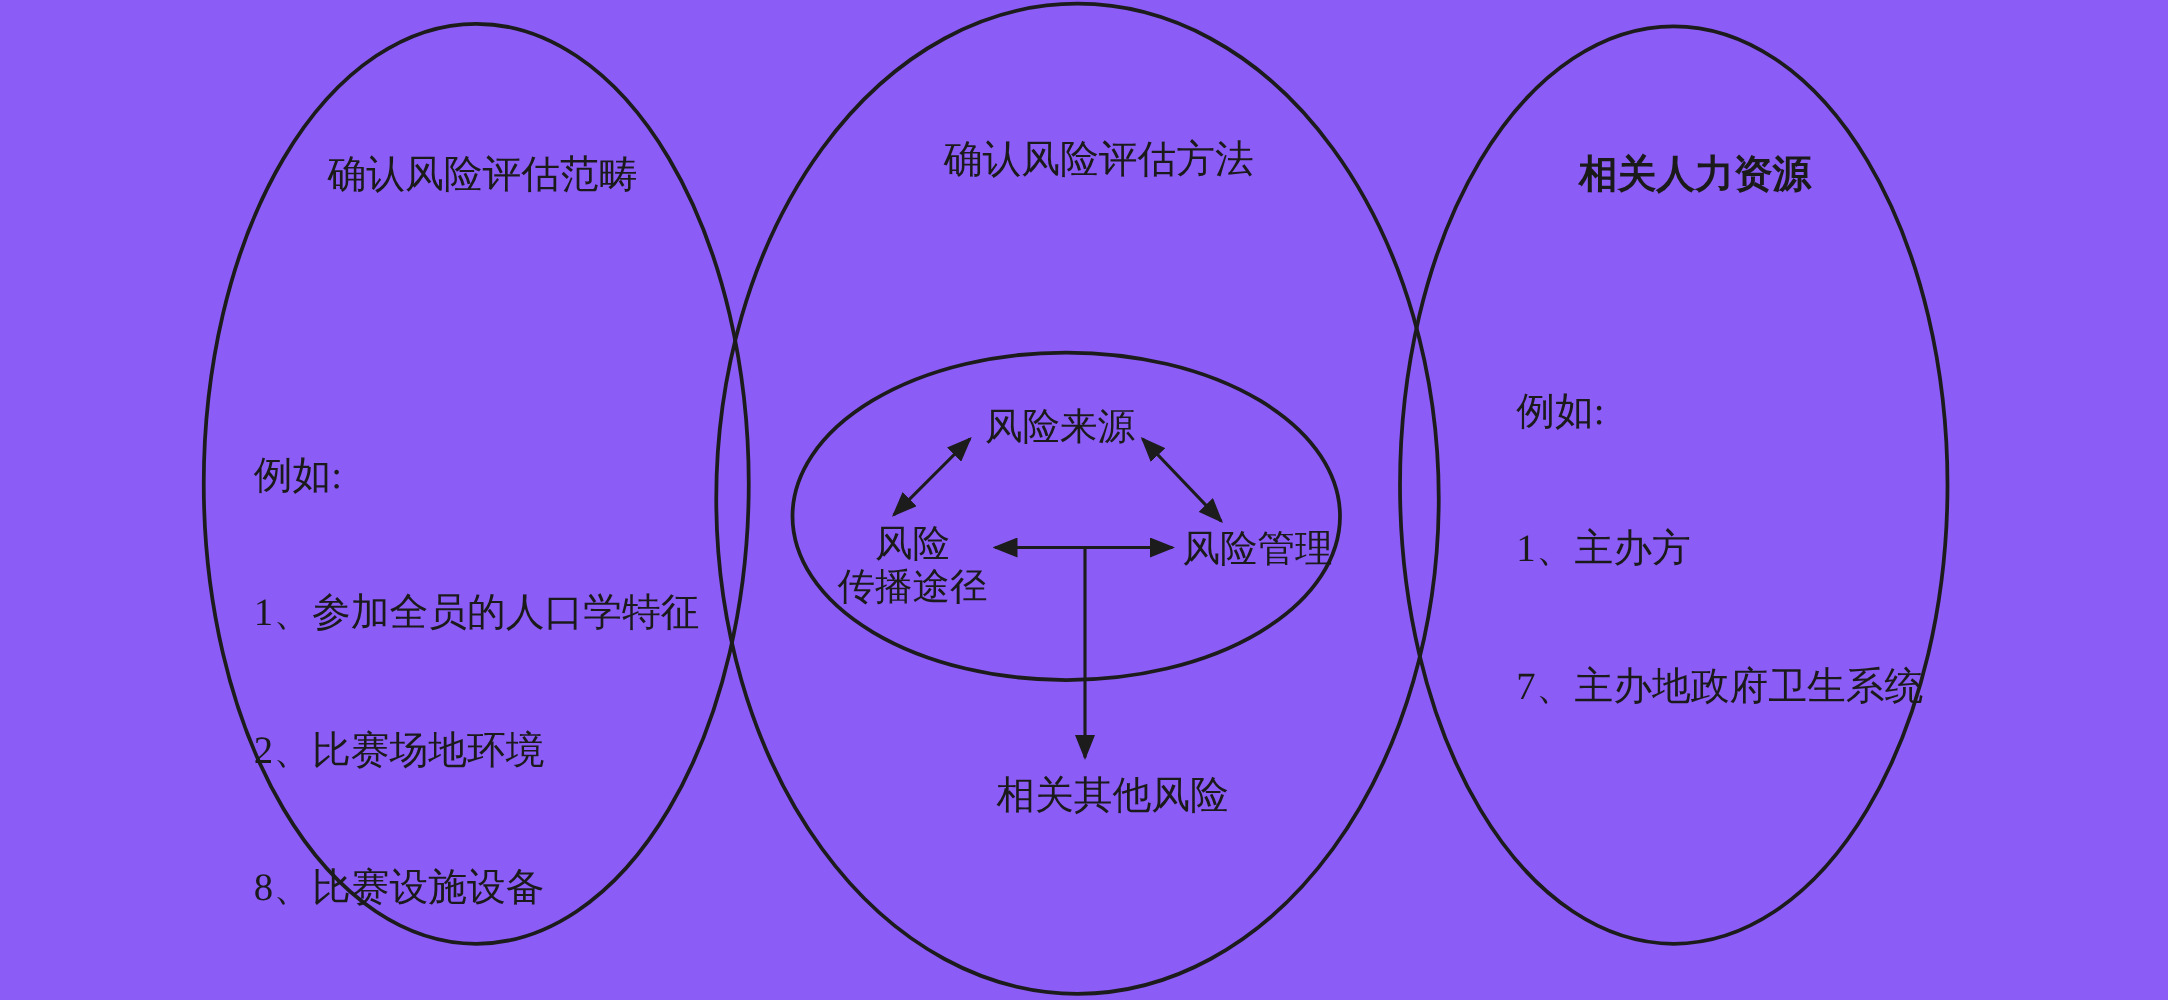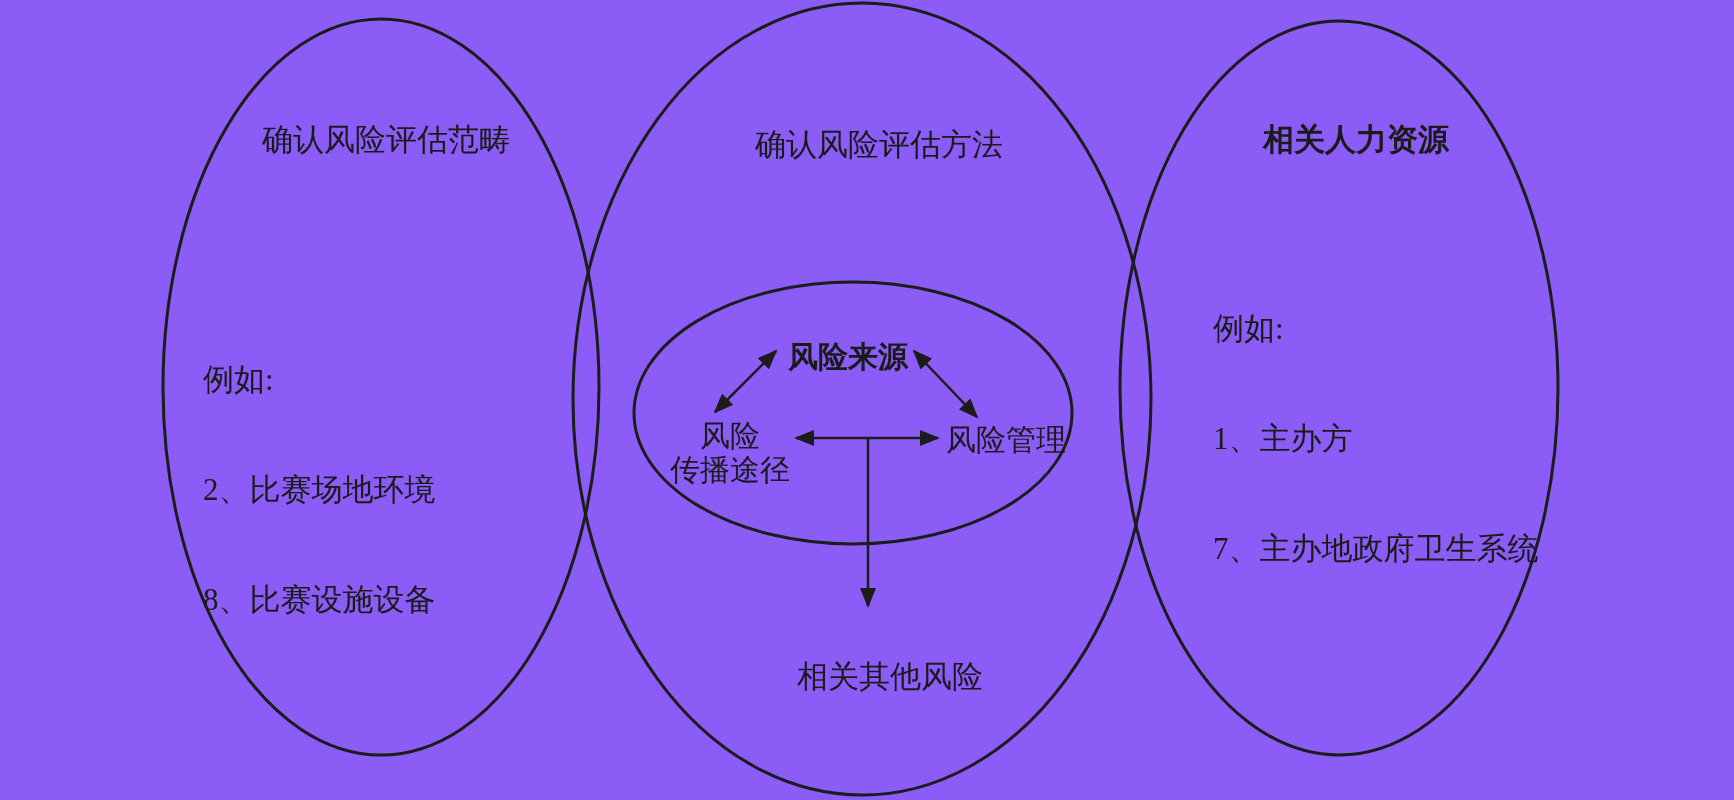--- a/index.html
+++ b/index.html
@@ -44,42 +44,43 @@
     <line x1="776" y1="351" x2="715" y2="412" stroke="#1c1c1c" stroke-width="2.5" marker-start="url(#ah)" marker-end="url(#ah)"></line>
 
     <line x1="914" y1="351" x2="977" y2="417" stroke="#1c1c1c" stroke-width="2.5" marker-start="url(#ah)" marker-end="url(#ah)"></line>
 
     <line x1="796" y1="438" x2="938" y2="438" stroke="#1c1c1c" stroke-width="2.5" marker-start="url(#ah)" marker-end="url(#ah)"></line>
 
     <line x1="868" y1="438" x2="868" y2="606" stroke="#1c1c1c" stroke-width="2.5" marker-end="url(#ah)"></line>
   </svg>
 
   <div class="txt centered" style="left:386px;top:140px;">确认风险评估范畴</div>
-  <div class="txt centered" style="left:879px;top:145px;">确认风险评估方法</div>
+  <div class="txt centered" style="left:879px;top:128px;">确认风险评估方法</div>
   <div class="txt centered" style="left:1356px;top:140px;font-weight:bold;">相关人力资源</div>
 
   <div class="txt list" style="left:203px;top:289px;">
     <span class="line">例如:</span>
+    <span class="line">1、参加全员的人口学特征</span>
     <span class="line">2、比赛场地环境</span>
     <span class="line">8、比赛设施设备</span>
     
     
   </div>
 
   <div class="txt list" style="left:1213px;top:238px;">
     <span class="line">例如:</span>
     <span class="line">1、主办方</span>
     <span class="line">7、主办地政府卫生系统</span>
     
   </div>
 
-  <div class="txt centered inner-label" style="left:848px;top:357px;font-weight:bold;">风险来源</div>
+  <div class="txt centered inner-label" style="left:848px;top:342px;">风险来源</div>
 
   <div class="txt centered inner-label" style="left:715px;top:453px;">
     <span class="line">风险</span>
     <span class="line">传播途径</span>
   </div>
 
   <div class="txt centered inner-label" style="left:1006px;top:440px;">风险管理</div>
 
-  <div class="txt centered" style="left:890px;top:637px;margin-top:40px;">相关其他风险</div>
+  <div class="txt centered" style="left:890px;top:637px;">相关其他风险</div>
 
 </div>
 
 </body></html>

